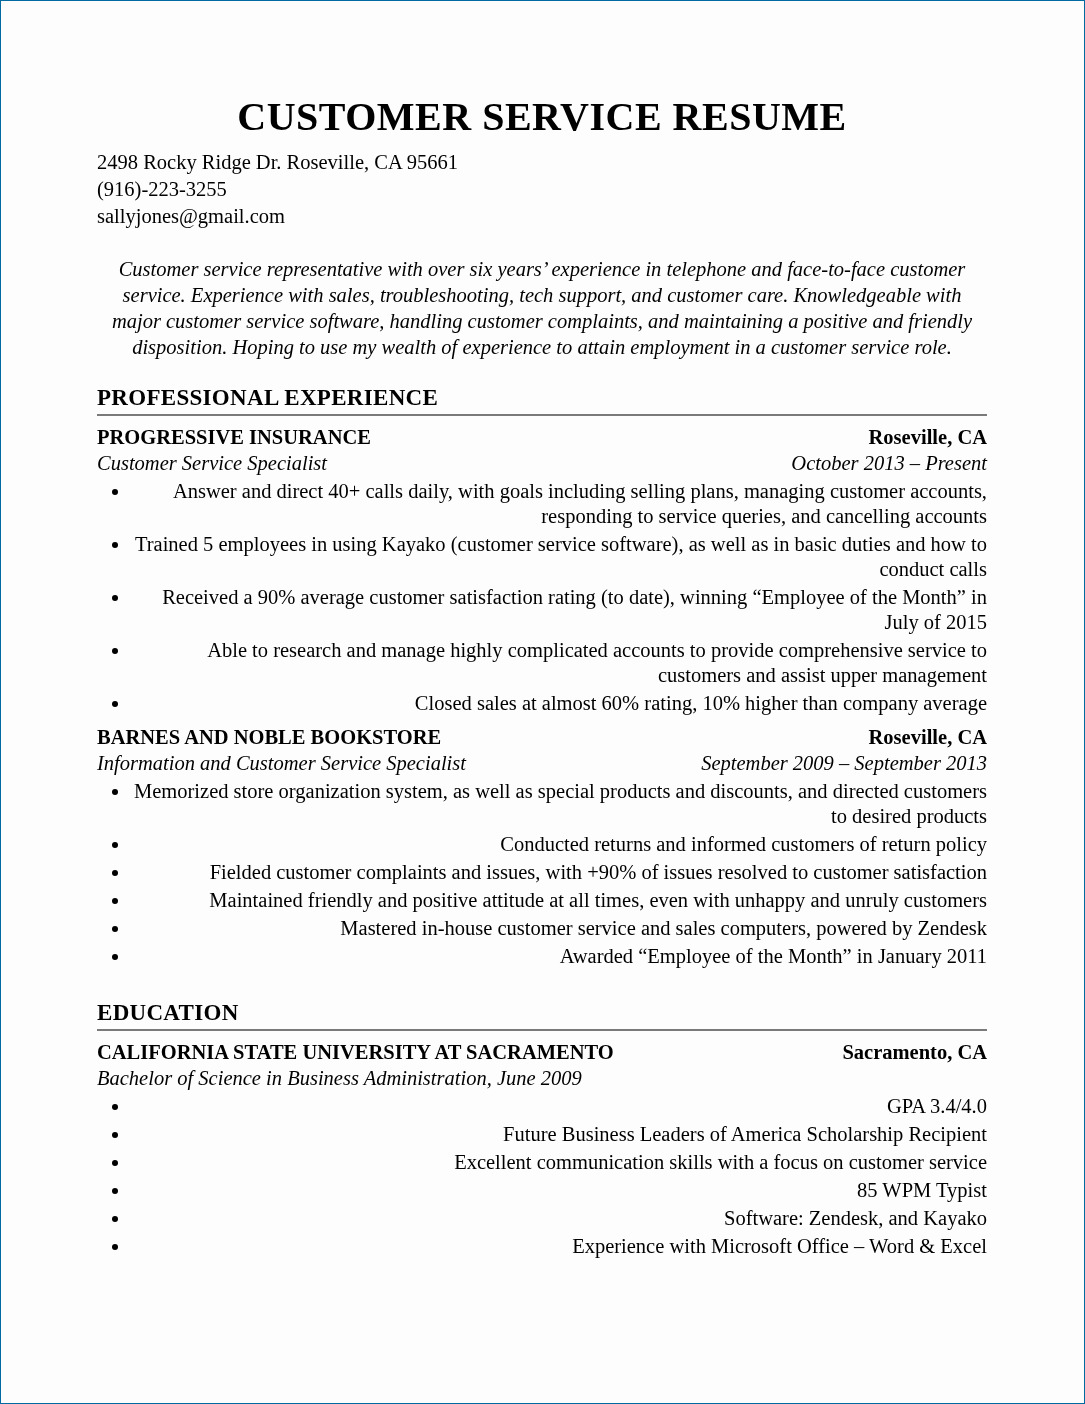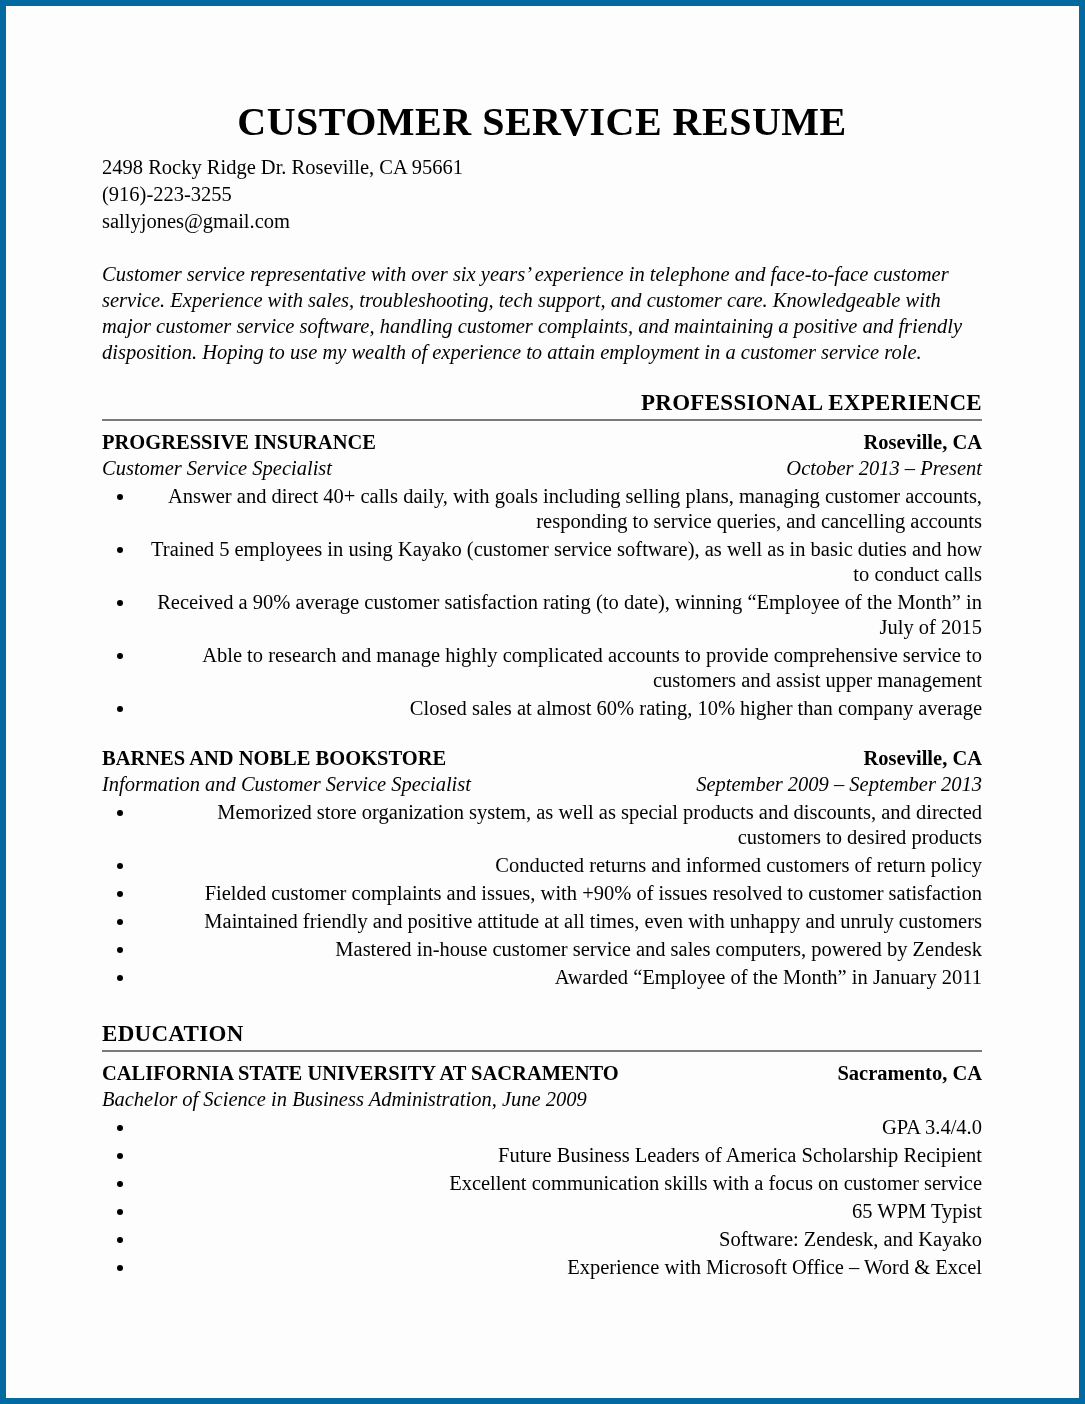--- a/index.html
+++ b/index.html
@@ -2,21 +2,21 @@
 <html><head>
 <meta charset="utf-8">
 <style>
   html, body { margin: 0; padding: 0; background: #ffffff; }
   .page {
     width: 1085px;
     height: 1404px;
     box-sizing: border-box;
     margin: 0 auto;
     background: #fdfdfd;
-    border: 6px solid #0369a1;
+    border: 1px solid #0369a1;
     padding: 92px 97px 40px 96px;
     font-family: "Liberation Serif", "DejaVu Serif", serif;
     color: #000;
   }
   h1.resume-title {
     margin: 0 0 8px 0;
     font-size: 40px;
     line-height: 48px;
     font-weight: bold;
     text-align: center;
@@ -25,34 +25,34 @@
   .contact-line {
     text-align: left;
     font-size: 20.5px;
     line-height: 27px;
   }
   .summary {
     margin: 26px 0 24px 0;
     font-style: italic;
     font-size: 20.5px;
     line-height: 26px;
-    text-align: left;
+    text-align: center;
   }
   h2.section-heading {
     margin: 30px 0 8px 0;
     font-size: 23px;
     line-height: 28px;
     font-weight: bold;
     letter-spacing: 0.3px;
     border-bottom: 2px solid #7a7a7a;
     padding-bottom: 2px;
   }
-  h2.section-heading.first { margin-top: 24px; text-align: right; }
+  h2.section-heading.first { margin-top: 24px; }
   .job { margin-top: 4px; }
-  .job + .job { margin-top: 24px; }
+  .job + .job { margin-top: 8px; }
   .row {
     display: flex;
     justify-content: space-between;
     font-size: 20.5px;
     line-height: 26px;
   }
   .row .bold { font-weight: bold; }
   .row.sub { font-style: italic; }
   ul.bullets {
     margin: 3px 0 0 0;
@@ -135,19 +135,19 @@
       <ul class="bullets">
         <li>GPA 3.4/4.0</li>
         <li>Future Business Leaders of America Scholarship Recipient</li>
       </ul>
     </div>
   </section>
 
   <section>
     <ul class="bullets">
       <li>Excellent communication skills with a focus on customer service</li>
-      <li>65 WPM Typist</li>
+      <li>85 WPM Typist</li>
       <li>Software: Zendesk, and Kayako</li>
       <li>Experience with Microsoft Office – Word &amp; Excel</li>
     </ul>
   </section>
 
 </div>
 
 </body></html>

